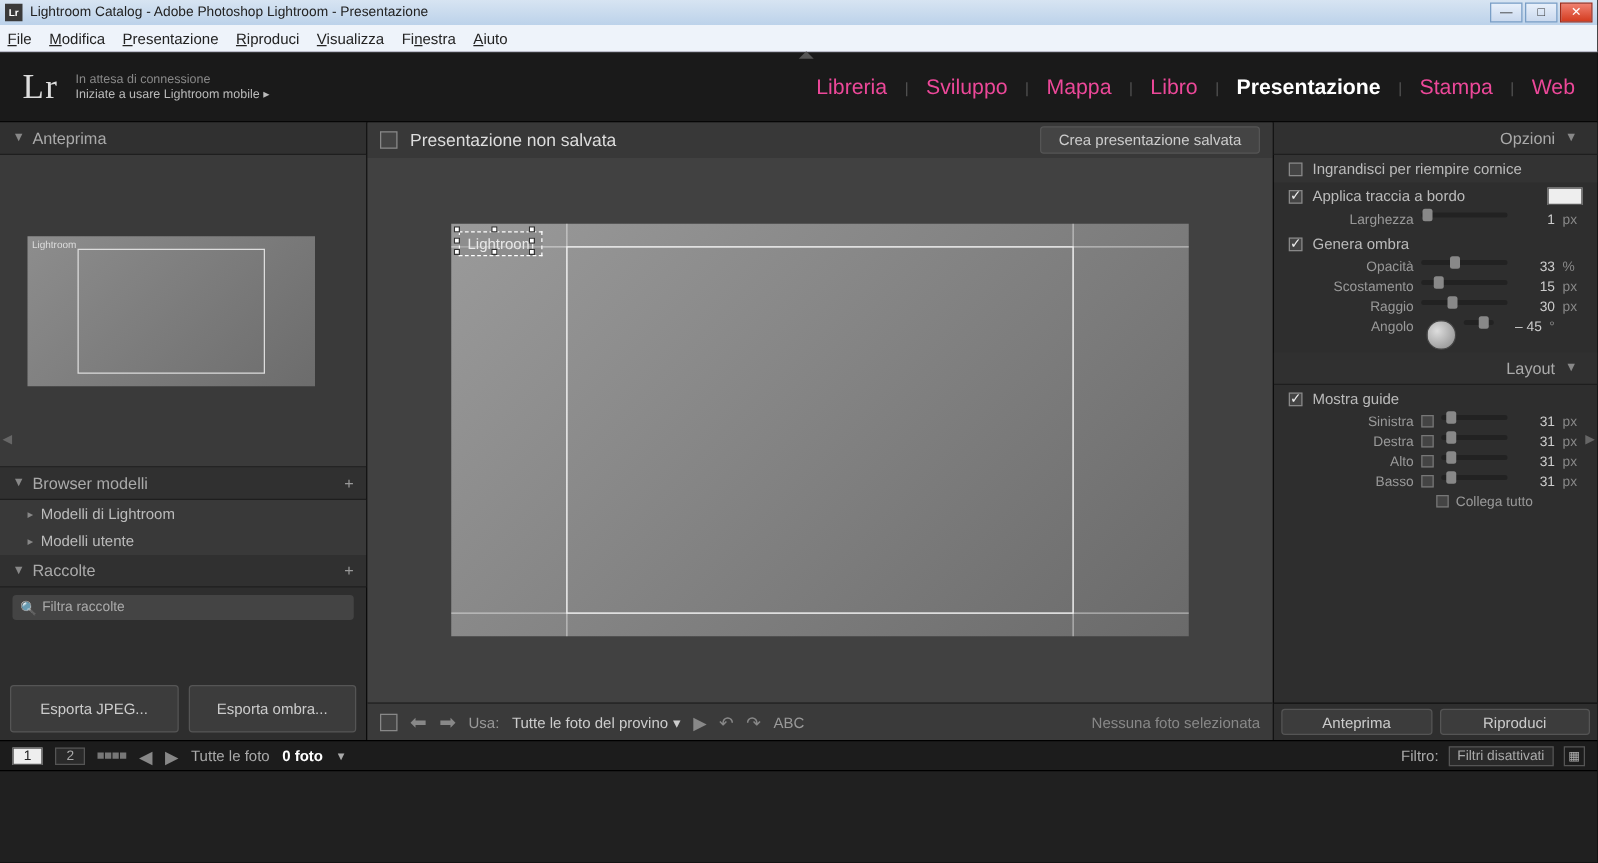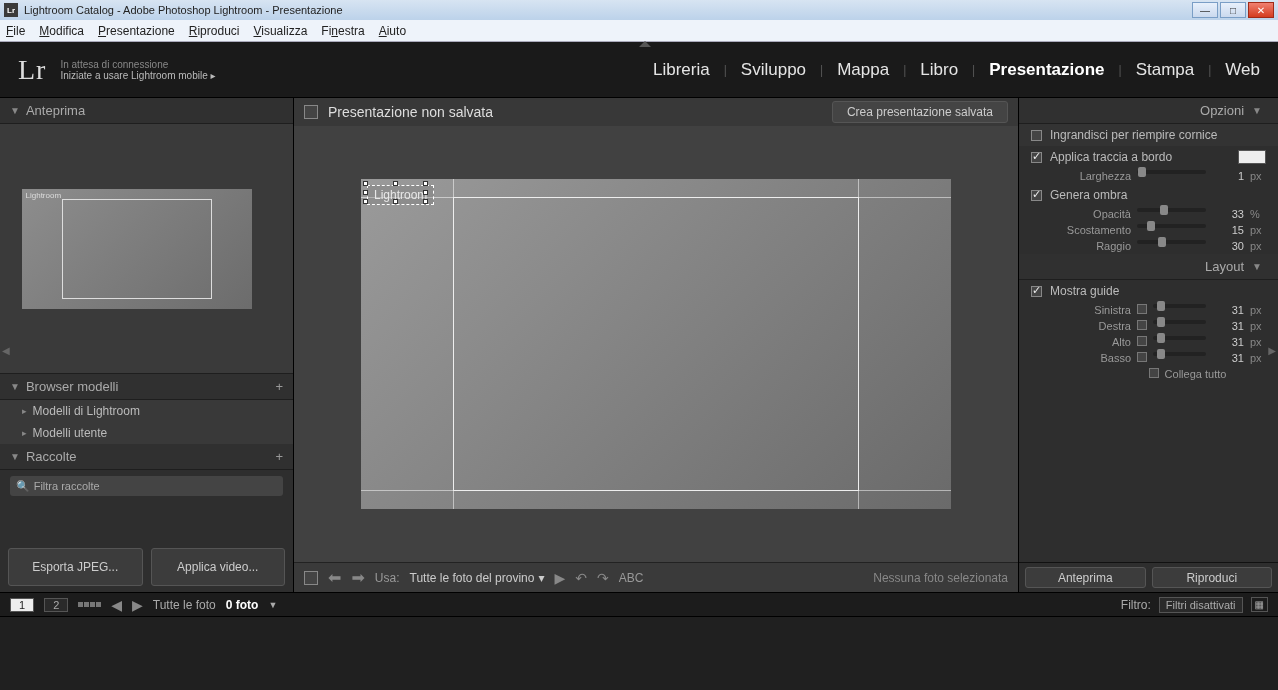--- a/index.html
+++ b/index.html
@@ -13,21 +13,21 @@
 .menubar { height:22px; background:#eef3fa; display:flex; align-items:center; padding:0 6px; gap:14px; color:#222; font-size:12px; border-bottom:1px solid #aab; }
 .menubar span { cursor:default; }
 .menubar span u { text-decoration: underline; }
 .app { background:#1a1a1a; height:648px; display:flex; flex-direction:column; }
 
 .topbar { height:56px; background:#1a1a1a; display:flex; align-items:center; padding:0 18px; border-bottom:1px solid #000; position:relative;}
 .topbar .lr { font-family: Georgia, serif; font-size:28px; color:#ddd; font-weight:300; letter-spacing:1px; margin-right:14px;}
 .topbar .conn { font-size:10px; color:#888; }
 .topbar .mobile { font-size:10px; color:#bbb; }
 .topbar .modules { margin-left:auto; display:flex; gap:14px; align-items:center; font-family: "Segoe UI Light", "Segoe UI"; }
-.topbar .modules .mod { font-size:17px; color:#e5e5e5; }
+.topbar .modules .mod { font-size:17px; color:#ec4899; }
 .topbar .modules .mod.active { color:#fff; font-weight:600; }
 .topbar .modules .sep { color:#555; }
 .caret-up { position:absolute; left:50%; top:-1px; width:0;height:0;border-left:6px solid transparent;border-right:6px solid transparent;border-bottom:6px solid #555;}
 
 .workrow { flex:1; display:flex; min-height:0; }
 .leftpanel { width:294px; background:#2e2e2e; border-right:1px solid #000; display:flex; flex-direction:column;}
 .rightpanel { width:260px; background:#2e2e2e; border-left:1px solid #000; display:flex;flex-direction:column;}
 .centerpanel { flex:1; background:#2a2a2a; display:flex; flex-direction:column; position:relative;}
 
 .phead { height:26px; background:#303030; display:flex; align-items:center; padding:0 10px; color:#aaa; font-size:13px; border-bottom:1px solid #1e1e1e;}
@@ -185,21 +185,21 @@
         <span class="plus">+</span>
       </div>
       <div class="filterbox">
         <span class="mag">🔍</span>
         <span>Filtra raccolte</span>
       </div>
 
       <div style="flex:1"></div>
       <div class="leftbtnrow">
         <div class="lbtn">Esporta JPEG...</div>
-        <div class="lbtn">Applica video...</div>
+        <div class="lbtn">Esporta ombra...</div>
       </div>
     </div>
 
     <div class="centerpanel">
       <div class="center-head">
         <div class="square"></div>
         <span class="title">Presentazione non salvata</span>
         <div class="savebtn">Crea presentazione salvata</div>
       </div>
       <div class="canvas-area">
@@ -281,20 +281,29 @@
           <span class="val">15</span>
           <span class="unit">px</span>
         </div>
         <div class="slider-row">
           <span class="lbl">Raggio</span>
           <div class="track">
               <div class="thumb" style="left:30%"></div>
             </div>
           <span class="val">30</span>
           <span class="unit">px</span>
+        </div>
+        <div class="slider-row">
+          <span class="lbl">Angolo</span>
+          <div class="angle-dial"></div>
+          <div class="track" style="flex:0.7">
+              <div class="thumb" style="left:50%"></div>
+            </div>
+          <span class="val">– 45</span>
+          <span class="unit">°</span>
         </div>
 
         <div class="phead right">
           <span>Layout</span>
           <span class="tri" style="margin-left:8px">▼</span>
         </div>
         <div class="optrow">
           <span class="chk on"></span>
           <span>Mostra guide</span>
         </div>

